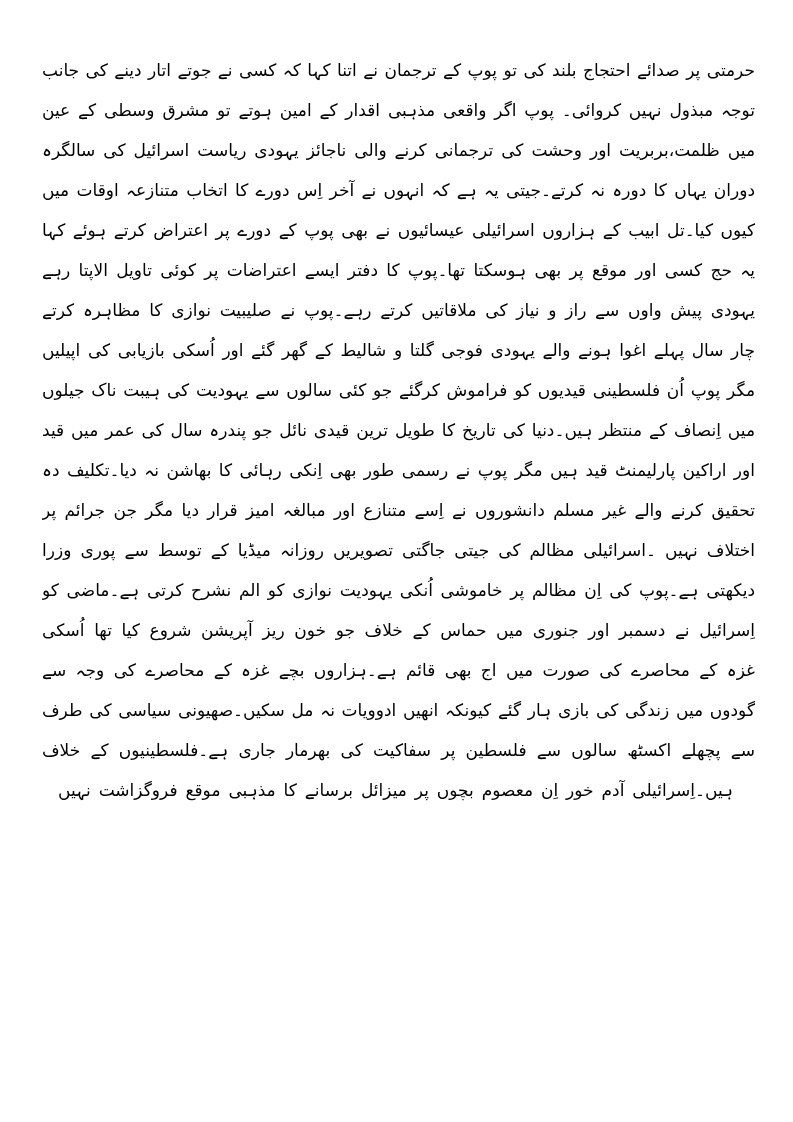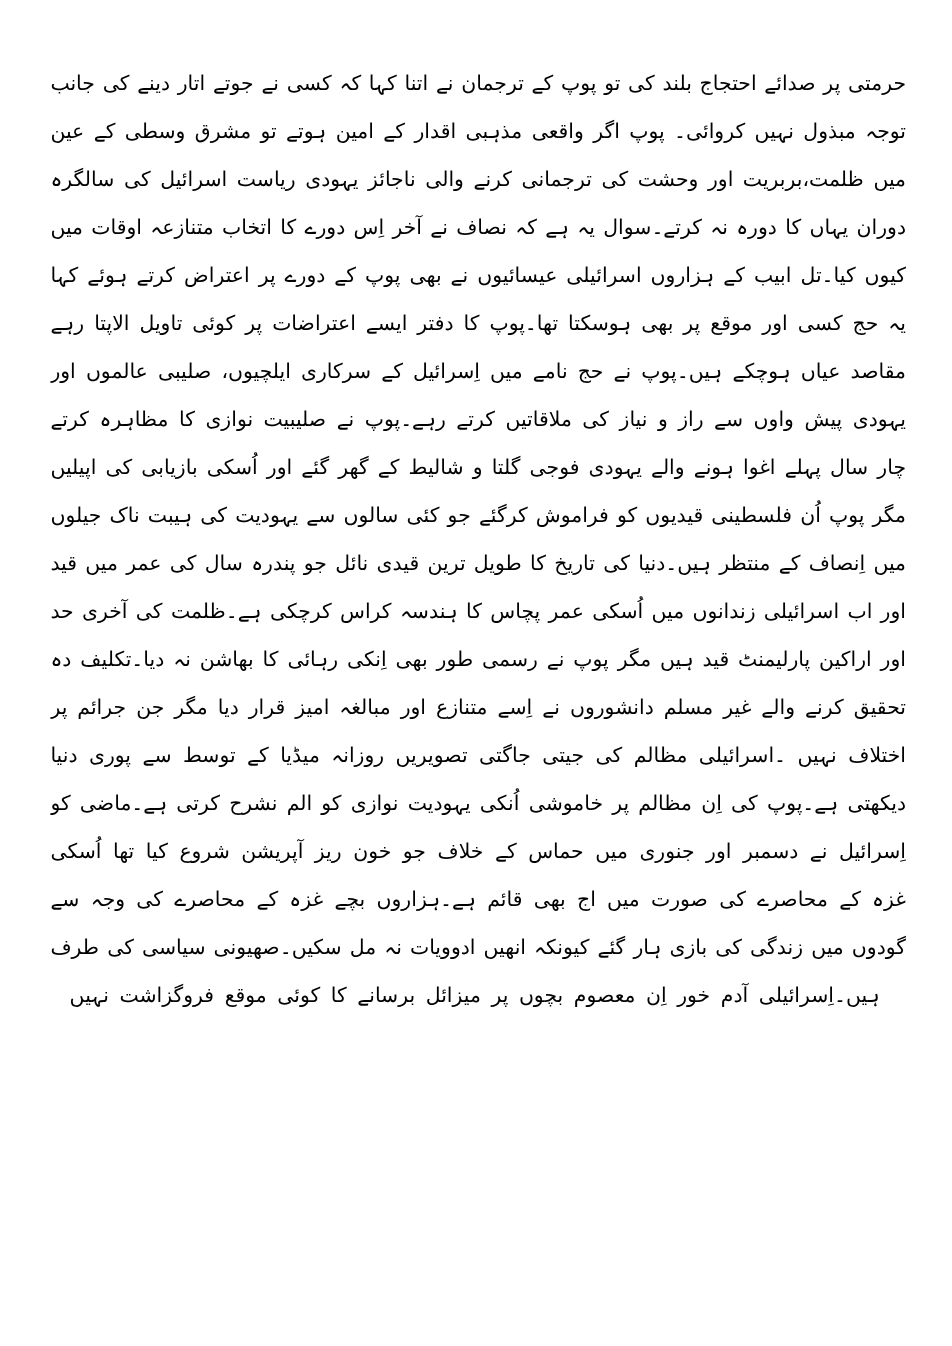--- a/index.html
+++ b/index.html
@@ -42,31 +42,30 @@
   }
 </style>
 </head>
 <body>
 
 <div class="page">
   <div class="text-block" dir="rtl">
     <div class="line">حرمتی پر صدائے احتجاج بلند کی تو پوپ کے ترجمان نے اتنا کہا کہ کسی نے جوتے اتار دینے کی جانب</div>
     <div class="line">توجہ مبذول نہیں کروائی۔ پوپ اگر واقعی مذہبی  اقدار کے امین ہوتے تو مشرق وسطی کے عین وسط</div>
     <div class="line">میں ظلمت،بربریت اور وحشت کی ترجمانی کرنے والی ناجائز یہودی ریاست اسرائیل کی سالگرہ کے</div>
-    <div class="line">دوران یہاں کا دورہ نہ کرتے۔سوال یہ ہے کہ نصاف نے آخر اِس دورے کا اتخاب متنازعہ اوقات میں</div>
+    <div class="line">دوران یہاں کا دورہ نہ کرتے۔جیتی یہ ہے کہ انہوں نے آخر اِس دورے کا اتخاب متنازعہ اوقات میں</div>
     <div class="line">کیوں کیا۔تل ابیب کے ہزاروں اسرائیلی عیسائیوں نے بھی پوپ کے دورے پر اعتراض کرتے ہوئے کہا کہ</div>
     <div class="line">یہ حج کسی اور موقع پر بھی ہوسکتا تھا۔پوپ کا دفتر ایسے اعتراضات پر کوئی تاویل الاپتا رہے مگر</div>
-    <div class="line">مقاصد عیاں ہوچکے ہیں۔پوپ نے حج نامے میں اِسرائیل کے سرکاری ایلچیوں، صلیبی عالموں اور</div>
     <div class="line">یہودی پیش واوں سے راز و نیاز کی ملاقاتیں کرتے رہے۔پوپ نے صلیبیت نوازی کا مظاہرہ کرتے ہوئے</div>
     <div class="line">چار سال پہلے اغوا ہونے والے یہودی فوجی گلتا و شالیط کے گھر گئے اور اُسکی بازیابی کی اپیلیں کیں</div>
     <div class="line">مگر پوپ اُن فلسطینی قیدیوں کو فراموش کرگئے جو کئی سالوں سے یہودیت کی ہیبت ناک جیلوں</div>
     <div class="line">میں اِنصاف کے منتظر ہیں۔دنیا کی تاریخ کا طویل ترین قیدی نائل جو پندرہ سال کی عمر میں قید ہوا</div>
-    <div class="line">اور اب اسرائیلی زندانوں میں اُسکی عمر پچاس کا ہندسہ کراس کرچکی ہے۔ظلمت کی آخری حد</div>
     <div class="line">اور اراکین پارلیمنٹ قید ہیں مگر پوپ نے رسمی طور بھی اِنکی رہائی کا بھاشن نہ دیا۔تکلیف دہ پہلو</div>
     <div class="line">تحقیق کرنے والے غیر مسلم دانشوروں نے اِسے متنازع اور مبالغہ امیز قرار دیا مگر جن جرائم پر کوئی</div>
-    <div class="line">اختلاف نہیں ۔اسرائیلی مظالم کی جیتی جاگتی تصویریں روزانہ میڈیا کے توسط سے پوری دنیا</div>
+    <div class="line">اختلاف نہیں ۔اسرائیلی مظالم کی جیتی جاگتی تصویریں روزانہ میڈیا کے توسط سے پوری وزرا</div>
     <div class="line">دیکھتی ہے۔پوپ کی اِن مظالم پر خاموشی اُنکی یہودیت نوازی کو الم نشرح کرتی ہے۔ماضی کو چھوڑیں</div>
     <div class="line">اِسرائیل نے دسمبر اور جنوری میں حماس کے خلاف جو خون ریز آپریشن شروع کیا تھا اُسکی بہیمت</div>
     <div class="line">غزہ کے محاصرے کی صورت میں اج بھی قائم ہے۔ہزاروں بچے غزہ کے محاصرے کی وجہ سے ماووں کی</div>
     <div class="line">گودوں میں زندگی کی بازی ہار گئے کیونکہ انھیں ادوویات نہ مل سکیں۔صھیونی سیاسی کی طرف</div>
-    <div class="line last">ہیں۔اِسرائیلی آدم خور اِن معصوم بچوں پر میزائل برسانے کا کوئی موقع فروگزاشت نہیں</div>
+    <div class="line">سے پچھلے اکسٹھ سالوں سے فلسطین پر سفاکیت کی بھرمار جاری ہے۔فلسطینیوں کے خلاف</div>
+    <div class="line last">ہیں۔اِسرائیلی آدم خور اِن معصوم بچوں پر میزائل برسانے کا مذہبی موقع فروگزاشت نہیں</div>
   </div>
 </div>
 
 </body></html>

